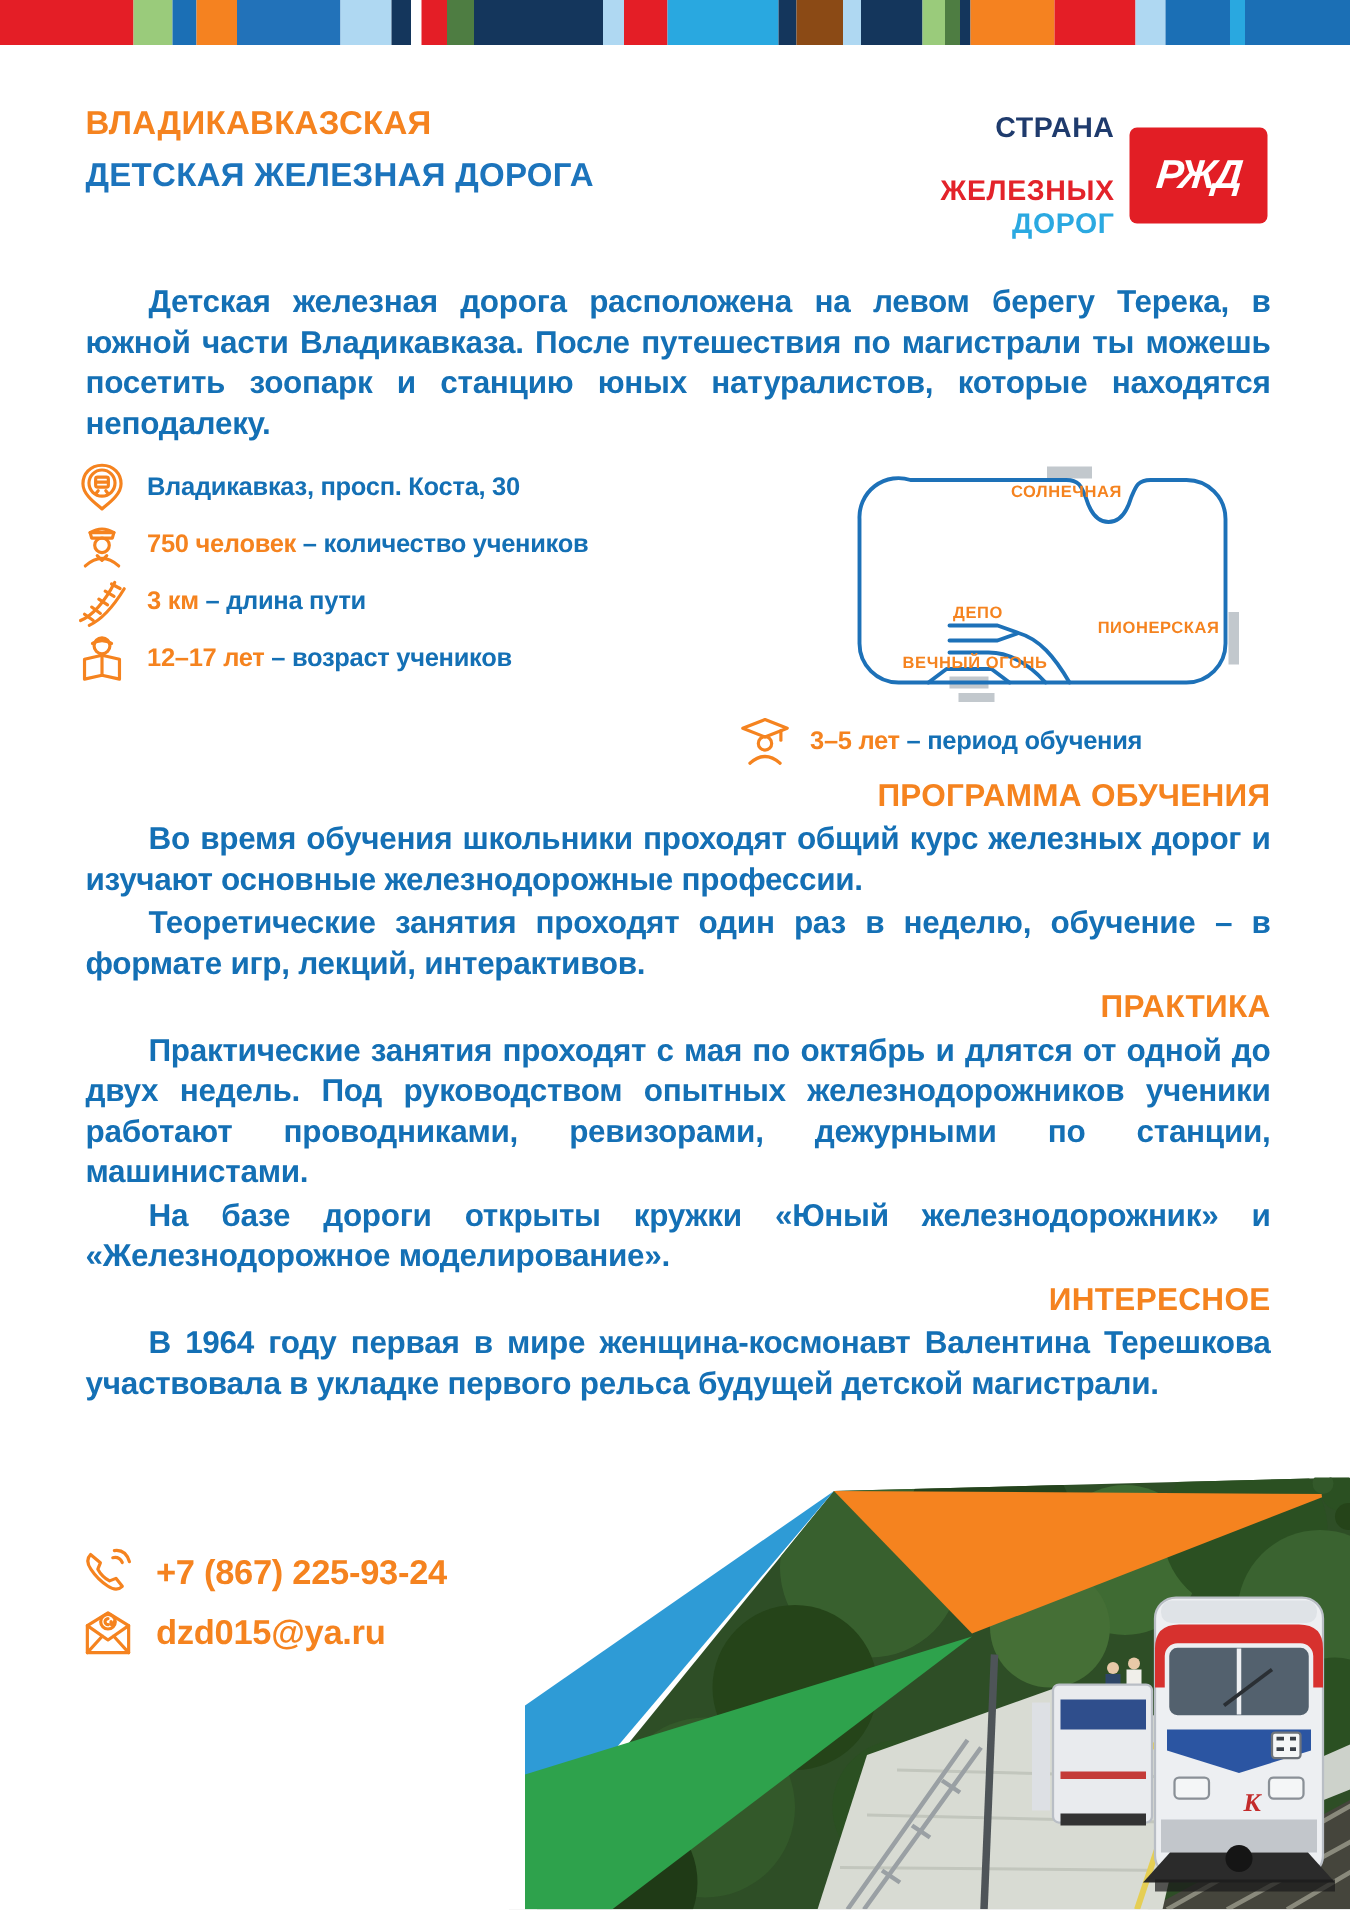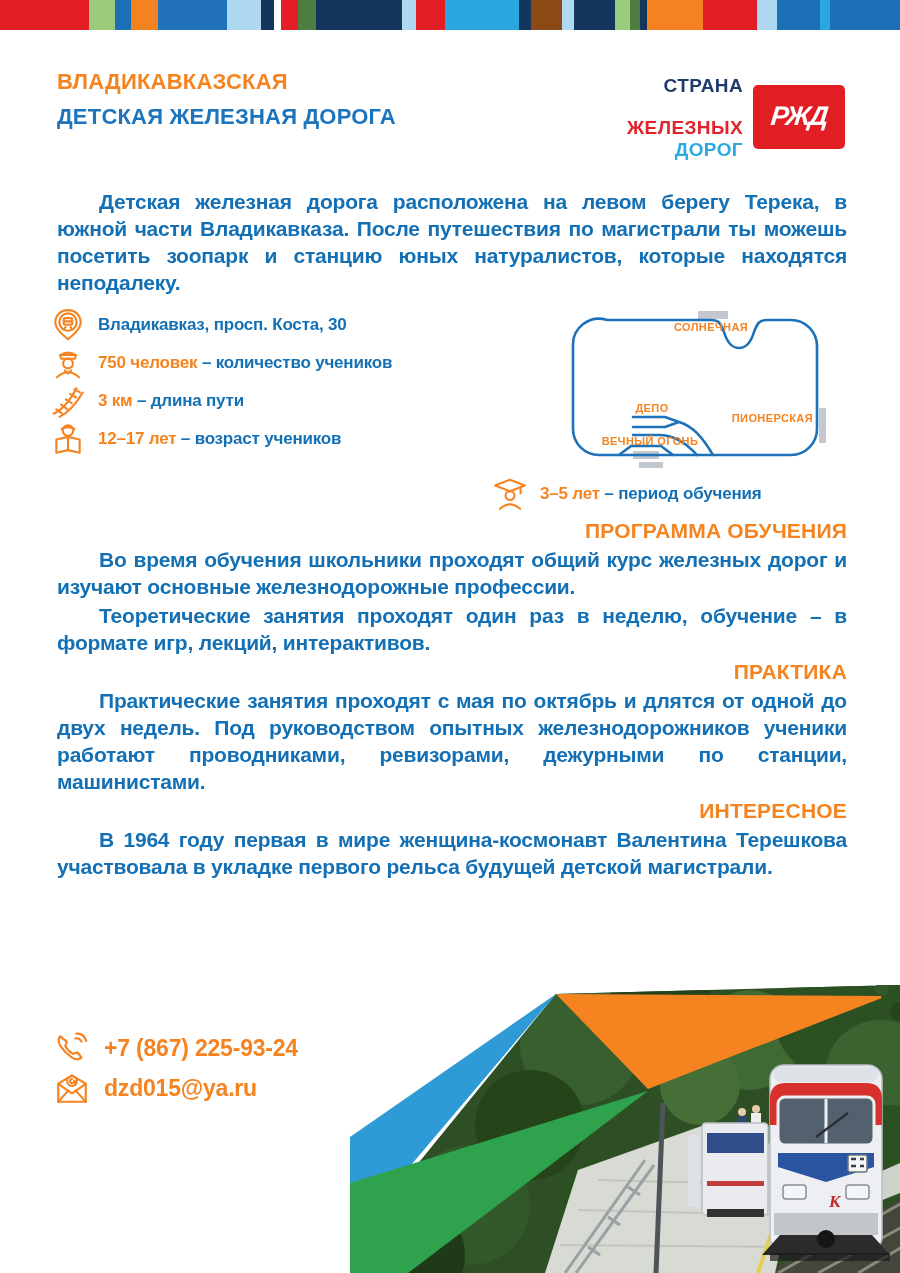--- a/index.html
+++ b/index.html
@@ -176,20 +176,21 @@
     <text x="250" y="122" text-anchor="end">ПИОНЕРСКАЯ</text>
     <text x="87" y="145" text-anchor="middle">ВЕЧНЫЙ ОГОНЬ</text>
   </svg>
 
   <div class="sections">
     <h2 class="sec-h">ПРОГРАММА ОБУЧЕНИЯ</h2>
     <p class="copy indent">Во время обучения школьники проходят общий курс железных дорог и изучают основные железнодорожные профессии.</p>
     <p class="copy indent">Теоретические занятия проходят один раз в неделю, обучение – в формате игр, лекций, интерактивов.</p>
     <h2 class="sec-h">ПРАКТИКА</h2>
     <p class="copy indent">Практические занятия проходят с мая по октябрь и длятся от одной до двух недель. Под руководством опытных железнодорожников ученики работают проводниками, ревизорами, дежурными по станции, машинистами.</p>
+    <p class="copy indent">На базе дороги открыты кружки «Юный железнодорожник» и «Железнодорожное моделирование».</p>
     <h2 class="sec-h">ИНТЕРЕСНОЕ</h2>
     <p class="copy indent">В 1964 году первая в мире женщина-космонавт Валентина Терешкова участвовала в укладке первого рельса будущей детской магистрали.</p>
   </div>
 
   <div class="contacts">
     <a class="contact-row">
       <svg class="oicon" viewBox="0 0 34 34">
         <path d="M6 6 c-2 2 -2.6 5 0.2 9.2 c2.6 4 6.6 8 10.6 10.6 c4.2 2.8 7.2 2.2 9.2 0.2 l-4 -5 l-4 1.6 c-3 -1.6 -5.8 -4.4 -7.4 -7.4 l1.6 -4 Z"></path>
         <path d="M20 8 q4 -1 6 3 M21 3.5 q7 -1 9.5 7"></path>
       </svg>

